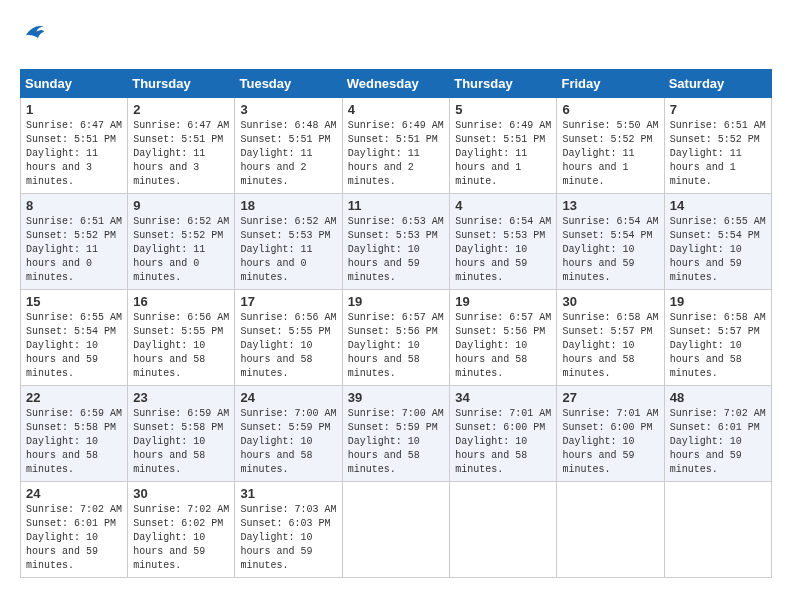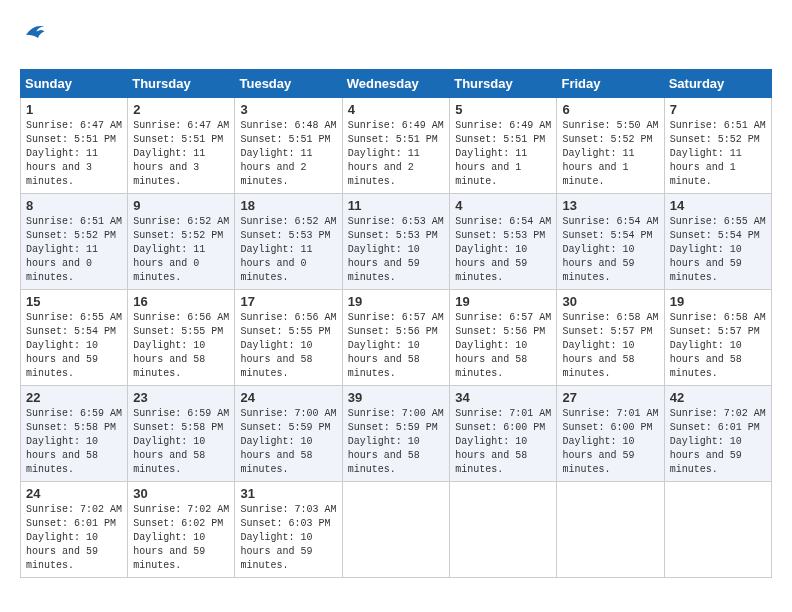--- a/index.html
+++ b/index.html
@@ -341,21 +341,21 @@
       </td>
         <td>
         <span class="day-number">27</span>
         <div class="day-info">
           <span>Sunrise: 7:01 AM</span><br>
           <span>Sunset: 6:00 PM</span><br>
           <span>Daylight: 10 hours and 59 minutes.</span>
         </div>
       </td>
         <td>
-        <span class="day-number">42</span>
+        <span class="day-number">48</span>
         <div class="day-info">
           <span>Sunrise: 7:02 AM</span><br>
           <span>Sunset: 6:01 PM</span><br>
           <span>Daylight: 10 hours and 59 minutes.</span>
         </div>
       </td>
       </tr>
       <tr>
         <td>
         <span class="day-number">24</span>

